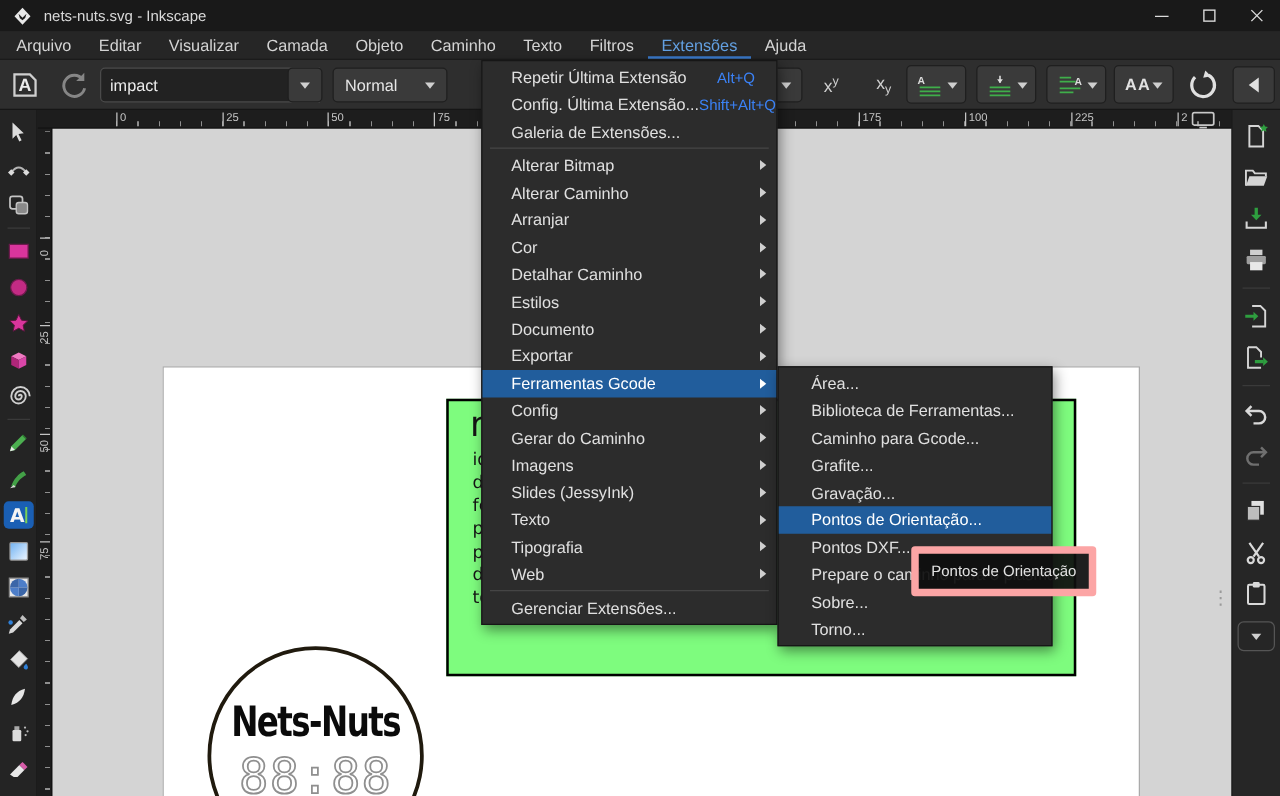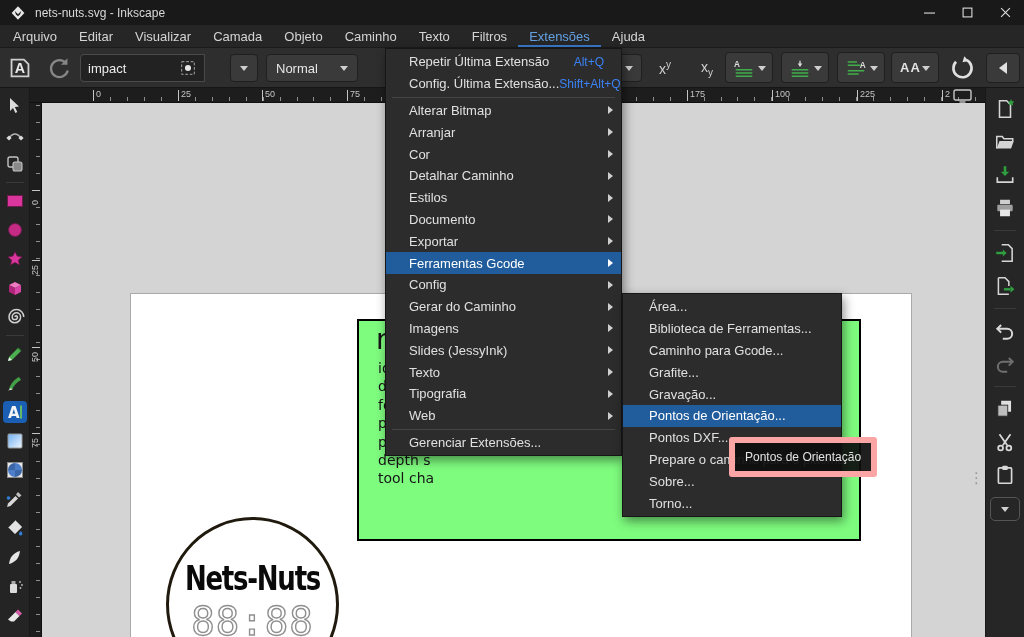--- a/index.html
+++ b/index.html
@@ -18,21 +18,21 @@
   #menubar{position:absolute;left:0;top:25px;width:1024px;height:23px;background:#262626;display:flex;padding-left:2px;border-bottom:1px solid #1b1b1b;}
   .mb-item{padding:0 11px;display:flex;align-items:center;color:#d4d4d4;font-size:13px;}
   .mb-item.active{color:#63a0e2;box-shadow:inset 0 -2px 0 #3a78c8;}
 
   
   #toolbar{position:absolute;left:0;top:48px;width:1024px;height:40px;background:#2e2e2e;border-bottom:1px solid #161616;}
   .tb-abs{position:absolute;display:flex;align-items:center;justify-content:center;}
   .tb-icon{width:26px;height:26px;top:7px;}
   .tbtn{background:#3a3a3a;border:1px solid #1f1f1f;border-radius:4px;}
   .caret{width:0;height:0;border:4px solid transparent;border-top:5px solid #cfcfcf;margin-top:5px;}
-  #font-input{left:80px;top:6px;width:125px;height:28px;background:#222;border:1px solid #4a4a4a;border-radius:4px 0 0 4px;color:#ececec;font-size:13px;justify-content:flex-start;padding:0 7px;}
+  #font-input{left:80px;top:6px;width:176px;height:28px;background:#222;border:1px solid #4a4a4a;border-radius:4px 0 0 4px;color:#ececec;font-size:13px;justify-content:flex-start;padding:0 7px;}
   #font-input .val{flex:1;}
   #font-style{color:#e6e6e6;font-size:13px;justify-content:space-between;padding:0 9px;}
   .flat{color:#cfcfcf;font-size:14px;}
   .flat sup,.flat sub{font-size:10px;color:#cfcfcf;}
   #aa-btn{color:#e2e2e2;font-size:13px;font-weight:bold;letter-spacing:1px;padding:0 8px;justify-content:space-between;}
 
   
   #truler{position:absolute;left:30px;top:88px;width:955px;height:15px;background:#1d1d1d;border-bottom:1px solid #101010;overflow:hidden;}
   #truler .ticks{position:absolute;left:63px;right:0;bottom:1px;height:4px;background:repeating-linear-gradient(to right,#8f8f8f 0 1px,transparent 1px 16.96px);}
   .rt-lab{position:absolute;top:1px;font-size:9px;color:#c4c4c4;}
@@ -472,23 +472,30 @@
 
 <div id="extmenu" class="popup">
     <div class="mrow">
       <span class="lab">Repetir Última Extensão</span>
       <span class="sc">Alt+Q</span>
     </div>
     <div class="mrow">
       <span class="lab">Config. Última Extensão...</span>
       <span class="sc">Shift+Alt+Q</span>
     </div>
+    <div class="mrow">
+      <span class="lab">Galeria de Extensões...</span>
+    </div>
     <div class="msep"></div>
     <div class="mrow">
       <span class="lab">Alterar Bitmap</span>
+      <span class="arr"></span>
+    </div>
+    <div class="mrow">
+      <span class="lab">Alterar Caminho</span>
       <span class="arr"></span>
     </div>
     <div class="mrow">
       <span class="lab">Arranjar</span>
       <span class="arr"></span>
     </div>
     <div class="mrow">
       <span class="lab">Cor</span>
       <span class="arr"></span>
     </div>

